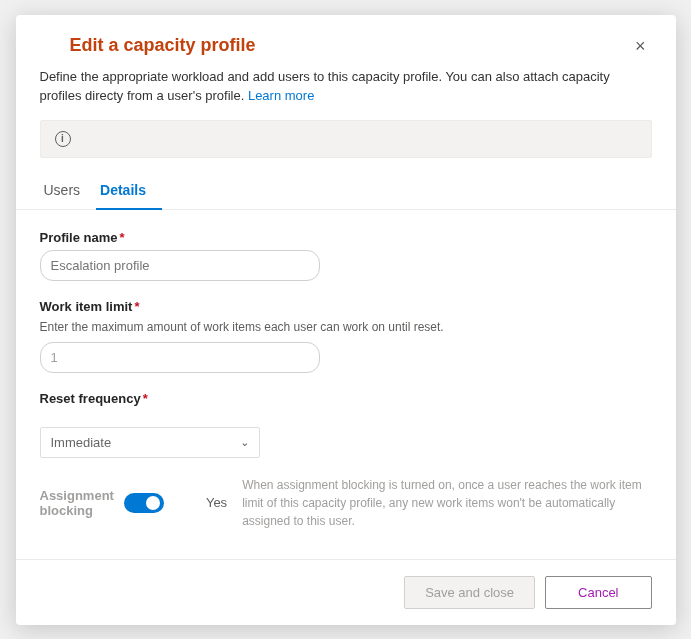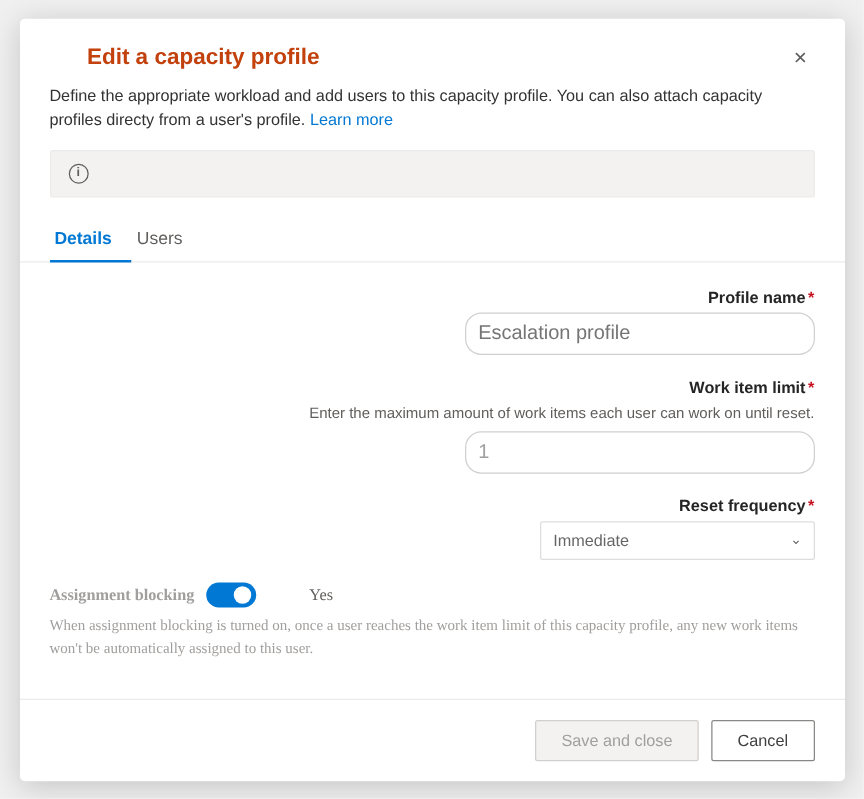--- a/index.html
+++ b/index.html
@@ -108,50 +108,50 @@
       padding: 20px 24px;
       flex: 1;
       display: flex;
       flex-direction: column;
       gap: 18px;
     }
     .field-group {
       display: flex;
       flex-direction: column;
       gap: 5px;
-      align-items: flex-end;
     }
     .field-label {
       font-size: 13px;
       font-weight: 600;
       color: #252525;
     }
     .field-label .required {
       color: #c50f1f;
       margin-left: 2px;
     }
     .field-hint {
       font-size: 12px;
       color: #605e5c;
       margin-top: 1px;
       margin-bottom: 3px;
     }
     .text-input {
       border: 1px solid #d2d0ce;
       border-radius: 13px;
       padding: 7px 10px;
-      font-size: 16px;
+      font-size: 13px;
       color: #a19f9d;
       background: #ffffff;
       width: 280px;
       outline: none;
     }
     .select-wrapper {
       position: relative;
       width: 220px;
+      margin-top: 16px;
     }
     .select-input {
       border: 1px solid #d2d0ce;
       border-radius: 2px;
       padding: 7px 32px 7px 10px;
       font-size: 13px;
       color: #252525;
       background: #ffffff;
       width: 100%;
       outline: none;
@@ -162,23 +162,22 @@
       position: absolute;
       right: 10px;
       top: 50%;
       transform: translateY(-50%);
       pointer-events: none;
       color: #605e5c;
       font-size: 11px;
     }
     .assignment-blocking-row {
       display: flex;
-      flex-direction: column;
-      gap: 5px;
-      font-family: Liberation Serif, serif;
+      flex-direction: row;
+      gap: 15px;
     }
     .toggle-row {
       display: flex;
       align-items: center;
       gap: 10px;
     }
     .field-label-muted {
       font-size: 13px;
       font-weight: 600;
       color: #a19f9d;
@@ -230,24 +229,24 @@
       background: #f3f2f1;
       color: #a19f9d;
       border: 1px solid #d2d0ce;
       border-radius: 2px;
       padding: 8px 20px;
       font-size: 13px;
       cursor: not-allowed;
     }
     .btn-cancel {
       background: #ffffff;
-      color: #404040;
+      color: #a21caf;
       border: 1px solid #8a8886;
       border-radius: 2px;
-      padding: 8px 20px;
+      padding: 8px 32px;
       font-size: 13px;
       cursor: pointer;
     }
   </style>
 </head>
 <body>
 
 <div class="dialog">
 
   <div class="dialog-header">
@@ -258,25 +257,25 @@
   <div class="dialog-subtitle">
     <span>Define the appropriate workload and add users to this capacity profile. You can also attach capacity profiles directy from a user's profile.</span>
     <a href="#">Learn more</a>
   </div>
 
   <div class="notice-bar">
     <div class="notice-icon">i</div>
   </div>
 
   <div class="tabs">
+    <button class="tab">
+      <span>Users</span>
+    </button>
     <button class="tab active">
       <span>Details</span>
-    </button>
-    <button class="tab">
-      <span>Users</span>
     </button>
   </div>
 
   <div class="dialog-body">
 
     <div class="field-group">
       <div class="field-label">
         <span>Profile name</span><span class="required">*</span>
       </div>
       <input class="text-input" type="text" disabled="" placeholder="Escalation profile" style="">

